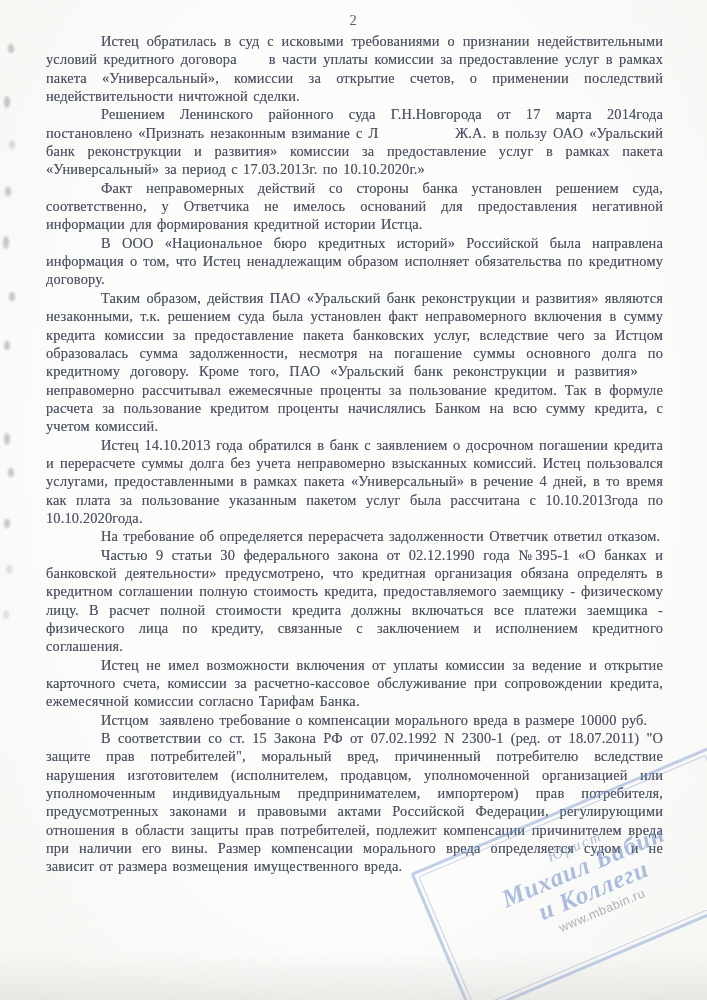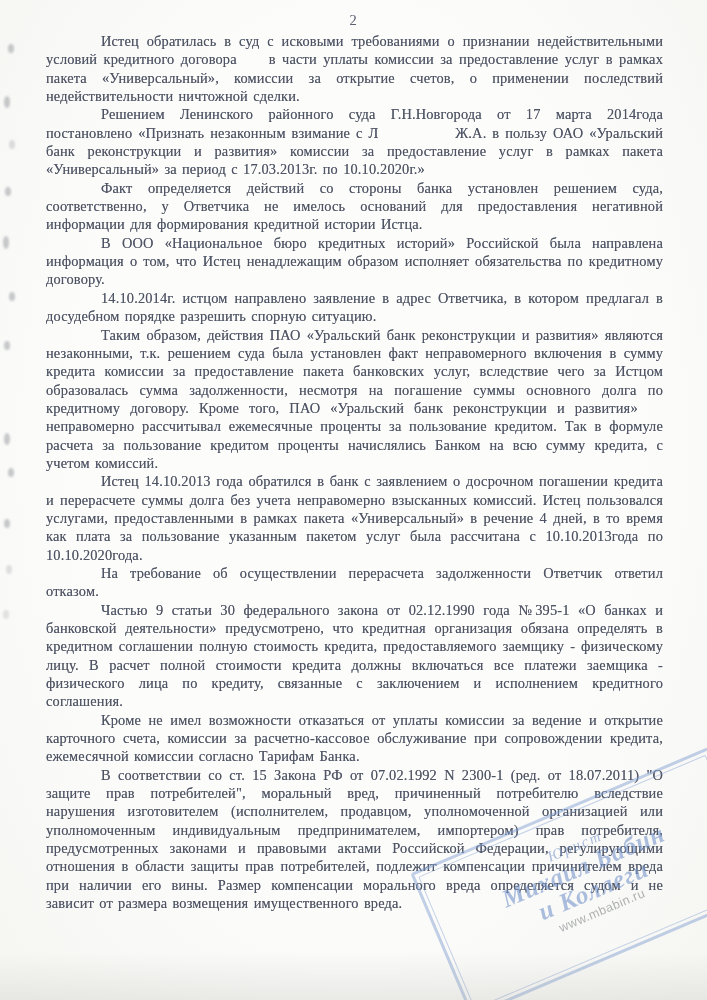--- a/index.html
+++ b/index.html
@@ -130,28 +130,28 @@
 </head>
 <body>
 
 <div class="page">
 
   <div class="page-number">2</div>
 
   <main class="body-text">
     <p>Истец обратилась в суд с исковыми требованиями о признании недействительными условий кредитного договора&nbsp;&nbsp;&nbsp;&nbsp; в части уплаты комиссии за предоставление услуг в рамках пакета «Универсальный», комиссии за открытие счетов, о применении последствий недействительности ничтожной сделки.</p>
     <p>Решением Ленинского районного суда Г.Н.Новгорода от 17 марта 2014года постановлено «Признать незаконным взимание с Л&nbsp;&nbsp;&nbsp;&nbsp;&nbsp;&nbsp;&nbsp;&nbsp;&nbsp;&nbsp;&nbsp;&nbsp; Ж.А. в пользу ОАО «Уральский банк реконструкции и развития» комиссии за предоставление услуг в рамках пакета «Универсальный» за период с 17.03.2013г. по 10.10.2020г.»</p>
-    <p>Факт определяется действий со стороны банка установлен решением суда, соответственно, у Ответчика не имелось оснований для предоставления негативной информации для формирования кредитной истории Истца.</p>
+    <p>Факт неправомерных действий со стороны банка установлен решением суда, соответственно, у Ответчика не имелось оснований для предоставления негативной информации для формирования кредитной истории Истца.</p>
     <p>В ООО «Национальное бюро кредитных историй» Российской была направлена информация о том, что Истец ненадлежащим образом исполняет обязательства по кредитному договору.</p>
-    <p>14.10.2014г. истцом направлено заявление в адрес Ответчика, в котором предлагал в досудебном порядке разрешить спорную ситуацию.</p>
     <p>Таким образом, действия ПАО «Уральский банк реконструкции и развития» являются незаконными, т.к. решением суда была установлен факт неправомерного включения в сумму кредита комиссии за предоставление пакета банковских услуг, вследствие чего за Истцом образовалась сумма задолженности, несмотря на погашение суммы основного долга по кредитному договору. Кроме того, ПАО «Уральский банк реконструкции и развития»&nbsp;&nbsp;&nbsp; неправомерно рассчитывал ежемесячные проценты за пользование кредитом. Так в формуле расчета за пользование кредитом проценты начислялись Банком на всю сумму кредита, с учетом комиссий.</p>
     <p>Истец 14.10.2013 года обратился в банк с заявлением о досрочном погашении кредита и перерасчете суммы долга без учета неправомерно взысканных комиссий. Истец пользовался услугами, предоставленными в рамках пакета «Универсальный» в речение 4 дней, в то время как плата за пользование указанным пакетом услуг была рассчитана с 10.10.2013года по 10.10.2020года.</p>
-    <p>На требование об осуществлении перерасчета задолженности Ответчик ответил отказом.</p>
+    <p>На требование об определяется перерасчета задолженности Ответчик ответил отказом.</p>
     <p>Частью 9 статьи 30 федерального закона от 02.12.1990 года №395-1 «О банках и банковской деятельности» предусмотрено, что кредитная организация обязана определять в кредитном соглашении полную стоимость кредита, предоставляемого заемщику - физическому лицу. В расчет полной стоимости кредита должны включаться все платежи заемщика - физического лица по кредиту, связанные с заключением и исполнением кредитного соглашения.</p>
-    <p>Кроме не имел возможности отказаться от уплаты комиссии за ведение и открытие карточного счета, комиссии за расчетно-кассовое обслуживание при сопровождении кредита, ежемесячной комиссии согласно Тарифам Банка.</p>
+    <p>Истец не имел возможности включения от уплаты комиссии за ведение и открытие карточного счета, комиссии за расчетно-кассовое обслуживание при сопровождении кредита, ежемесячной комиссии согласно Тарифам Банка.</p>
+    <p>Истцом&nbsp; заявлено требование о компенсации морального вреда в размере 10000 руб.</p>
     <p>В соответствии со ст. 15 Закона РФ от 07.02.1992 N 2300-1 (ред. от 18.07.2011) "О защите прав потребителей", моральный вред, причиненный потребителю вследствие нарушения изготовителем (исполнителем, продавцом, уполномоченной организацией или уполномоченным индивидуальным предпринимателем, импортером) прав потребителя, предусмотренных законами и правовыми актами Российской Федерации, регулирующими отношения в области защиты прав потребителей, подлежит компенсации причинителем вреда при наличии его вины. Размер компенсации морального вреда определяется судом и не зависит от размера возмещения имущественного вреда.</p>
 
   </main>
 
   <div class="stamp">
     <div class="stamp-inner">
       <div class="stamp-title">Юрист</div>
       <div class="stamp-name">Михаил Бабин</div>
       <div class="stamp-subtitle">и Коллеги</div>
       <div class="stamp-website">www.mbabin.ru</div>

